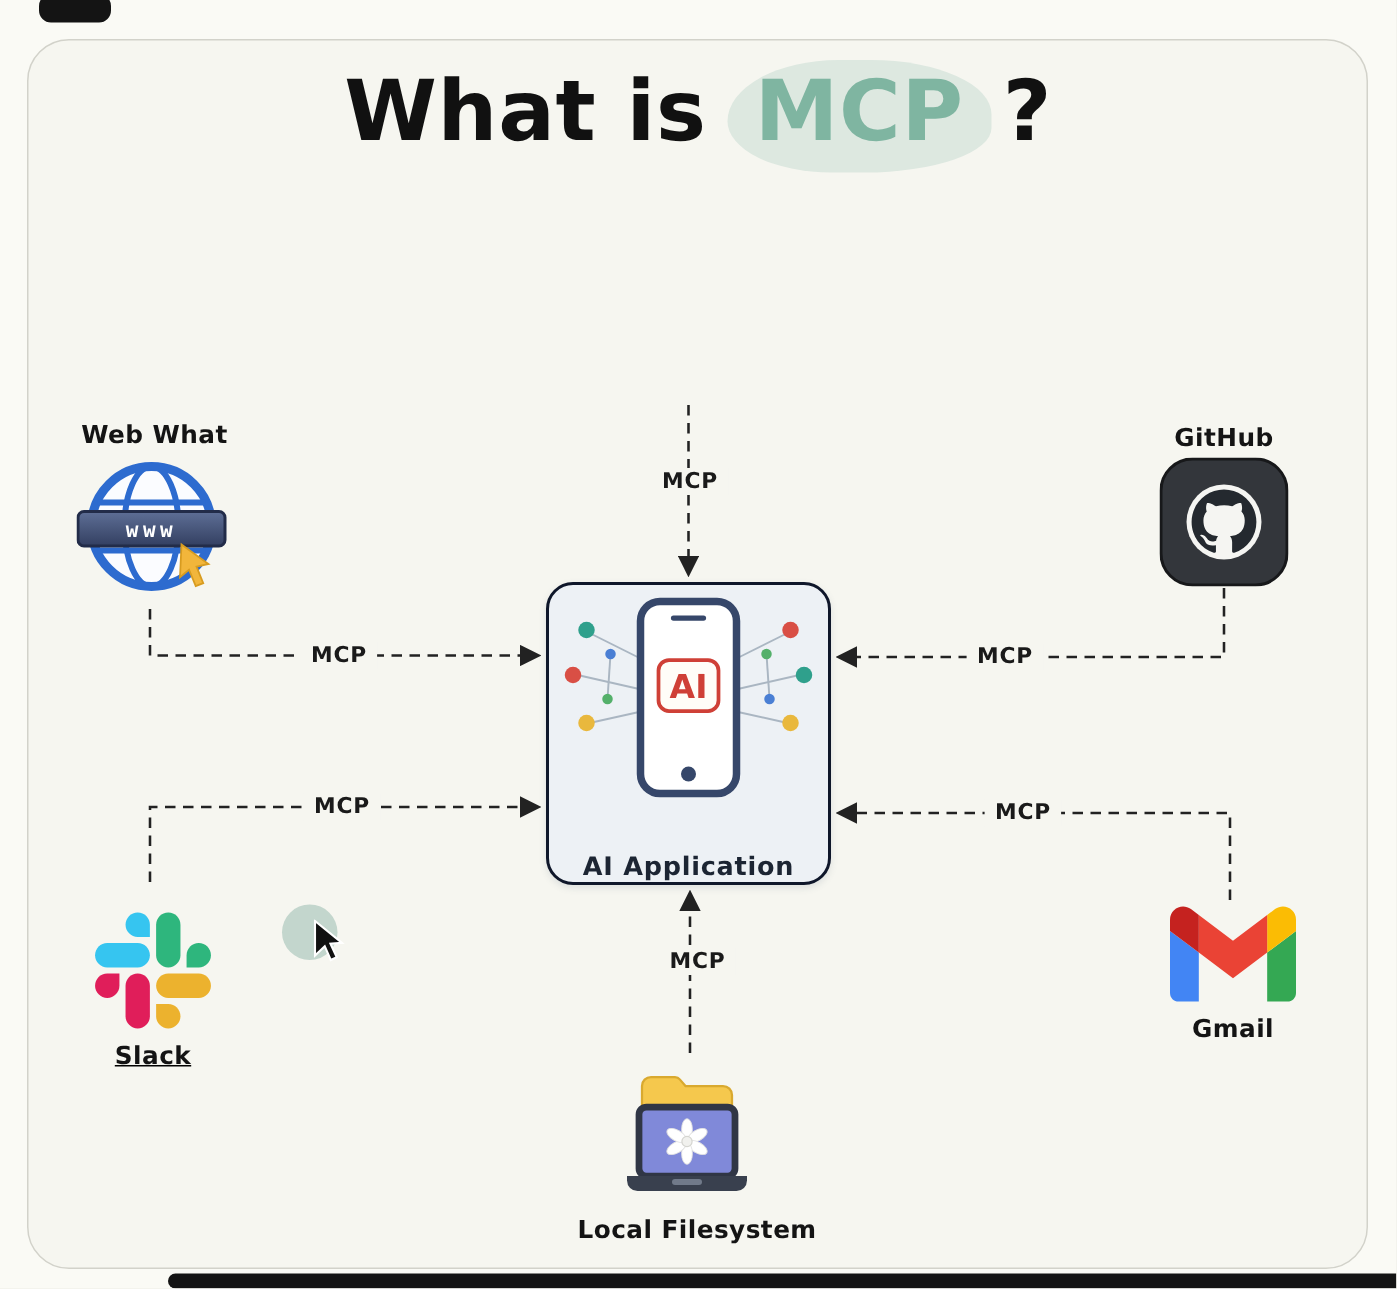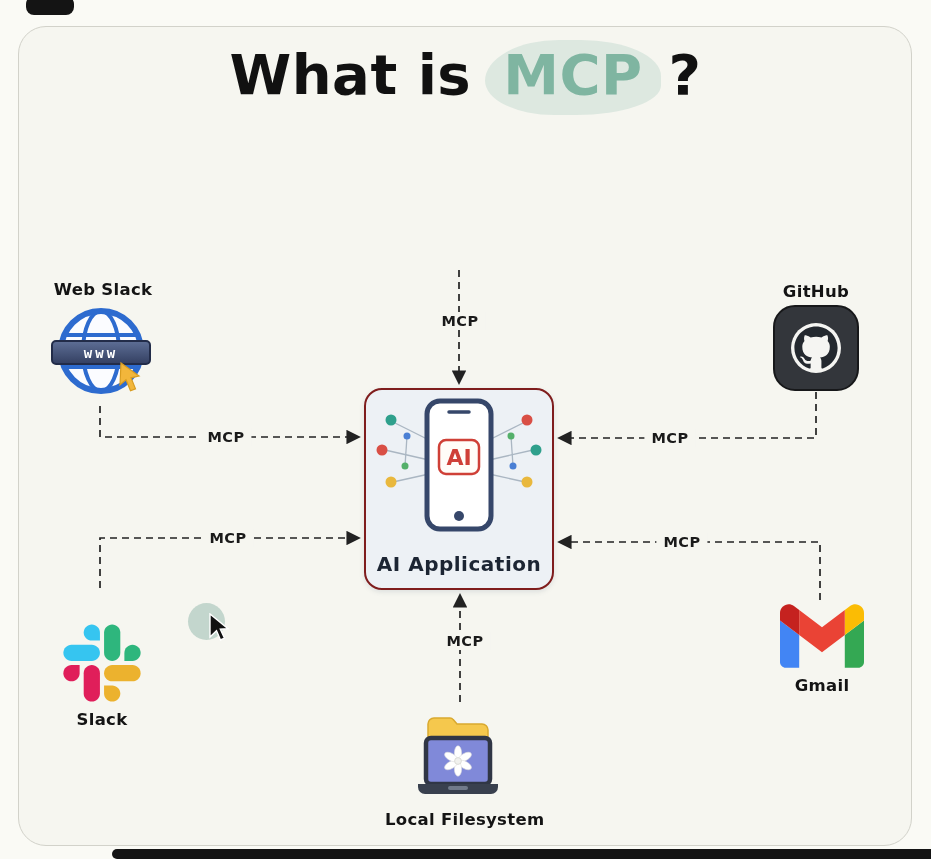--- a/index.html
+++ b/index.html
@@ -61,29 +61,29 @@
   .node-label {
     font-size:16.5px; font-weight:700; color:#141414;
     letter-spacing:0.3px; white-space:nowrap;
   }
   .node .node-label { margin:4px 0; }
   .center-box {
     position:absolute;
     left:364px; top:388px;
     width:190px; height:202px;
     background:#edf1f5;
-    border:2px solid #7f1d1d;
+    border:2px solid #0f172a;
     border-radius:18px;
     box-shadow:0 2px 5px rgba(80,100,120,0.15);
     display:flex; flex-direction:column; align-items:center;text-align:center;
   }
   .center-box svg { margin-top:8px; }
   .center-box .app-label {
-    margin-top:auto; margin-bottom:12px;
-    font-size:20px; font-weight:600; color:#1c2533;
+    margin-top:auto; 
+    font-size:17px; font-weight:600; color:#1c2533;
     letter-spacing:0.5px;
   }
   .cursor-blob {
     position:absolute; left:188px; top:603px;
     width:37px; height:37px; border-radius:50%;
     background:#c3d6cd;
   }
   .cursor-pointer { position:absolute; left:208px; top:613px; }
 </style>
 </head>
@@ -114,21 +114,21 @@
 
   <div class="mcp-label" style="left:460px; top:321px;">MCP</div>
   <div class="mcp-label" style="left:226px; top:437px;">MCP</div>
   <div class="mcp-label" style="left:670px; top:438px;">MCP</div>
   <div class="mcp-label" style="left:228px; top:538px;">MCP</div>
   <div class="mcp-label" style="left:682px; top:542px;">MCP</div>
   <div class="mcp-label" style="left:465px; top:641px;">MCP</div>
 
 
   <div class="node" style="left:36px; top:276px; width:134px;">
-    <div class="node-label">Web Slack</div>
+    <div class="node-label">Web What</div>
     <svg width="104" height="108" viewBox="0 0 104 108">
       <defs>
         <linearGradient id="wwwgrad" x1="0" y1="0" x2="0" y2="1">
           <stop offset="0" stop-color="#5e6f96"></stop>
           <stop offset="1" stop-color="#333f61"></stop>
         </linearGradient>
       </defs>
       <circle cx="50" cy="48" r="40" fill="#fbfcff" stroke="#2d6bcf" stroke-width="6"></circle>
       <ellipse cx="50" cy="48" rx="18" ry="40" fill="none" stroke="#2d6bcf" stroke-width="4"></ellipse>
       <line x1="14" y1="32" x2="86" y2="32" stroke="#2d6bcf" stroke-width="4"></line>
@@ -141,21 +141,21 @@
 
   <div class="node" style="left:758px; top:278px; width:116px;">
     <div class="node-label">GitHub</div>
     <svg width="86" height="86" viewBox="0 0 86 86">
       <rect x="1" y="1" width="84" height="84" rx="21" fill="#33363b" stroke="#17181a" stroke-width="2"></rect>
       <circle cx="43" cy="43" r="25" fill="#f5f5f2"></circle>
       <path transform="translate(21.4,21.4) scale(2.7)" fill="#24292f" d="M8 0C3.58 0 0 3.58 0 8c0 3.54 2.29 6.53 5.47 7.59.4.07.55-.17.55-.38 0-.19-.01-.82-.01-1.49-2.01.37-2.53-.49-2.69-.94-.09-.23-.48-.94-.82-1.13-.28-.15-.68-.52-.01-.53.63-.01 1.08.58 1.23.82.72 1.21 1.87.87 2.33.66.07-.52.28-.87.51-1.07-1.78-.2-3.64-.89-3.64-3.95 0-.87.31-1.59.82-2.15-.08-.2-.36-1.02.08-2.12 0 0 .67-.21 2.2.82.64-.18 1.32-.27 2-.27s1.36.09 2 .27c1.53-1.04 2.2-.82 2.2-.82.44 1.1.16 1.92.08 2.12.51.56.82 1.27.82 2.15 0 3.07-1.87 3.75-3.65 3.95.29.25.54.73.54 1.48 0 1.07-.01 1.93-.01 2.2 0 .21.15.46.55.38A8.01 8.01 0 0 0 16 8c0-4.42-3.58-8-8-8z"></path>
     </svg>
   </div>
 
-  <div class="node" style="left:40px; top:624px; width:124px;">
+  <div class="node" style="left:40px; top:608px; width:124px;text-decoration:underline;">
     <svg width="78" height="78" viewBox="0 0 124 124">
       <path d="M26.4,78.2c0,7.1-5.8,12.9-12.9,12.9S0.6,85.3,0.6,78.2s5.8-12.9,12.9-12.9h12.9V78.2z" fill="#E01E5A"></path>
       <path d="M32.9,78.2c0-7.1,5.8-12.9,12.9-12.9s12.9,5.8,12.9,12.9v32.3c0,7.1-5.8,12.9-12.9,12.9s-12.9-5.8-12.9-12.9V78.2z" fill="#E01E5A"></path>
       <path d="M45.8,26.4c-7.1,0-12.9-5.8-12.9-12.9S38.7,0.6,45.8,0.6s12.9,5.8,12.9,12.9v12.9H45.8z" fill="#36C5F0"></path>
       <path d="M45.8,32.9c7.1,0,12.9,5.8,12.9,12.9s-5.8,12.9-12.9,12.9H13.5c-7.1,0-12.9-5.8-12.9-12.9s5.8-12.9,12.9-12.9H45.8z" fill="#36C5F0"></path>
       <path d="M97.6,45.8c0-7.1,5.8-12.9,12.9-12.9s12.9,5.8,12.9,12.9s-5.8,12.9-12.9,12.9H97.6V45.8z" fill="#2EB67D"></path>
       <path d="M91.1,45.8c0,7.1-5.8,12.9-12.9,12.9s-12.9-5.8-12.9-12.9V13.5c0-7.1,5.8-12.9,12.9-12.9s12.9,5.8,12.9,12.9V45.8z" fill="#2EB67D"></path>
       <path d="M78.2,97.6c7.1,0,12.9,5.8,12.9,12.9s-5.8,12.9-12.9,12.9s-12.9-5.8-12.9-12.9V97.6H78.2z" fill="#ECB22E"></path>
       <path d="M78.2,91.1c-7.1,0-12.9-5.8-12.9-12.9s5.8-12.9,12.9-12.9h32.3c7.1,0,12.9,5.8,12.9,12.9s-5.8,12.9-12.9,12.9H78.2z" fill="#ECB22E"></path>
     </svg>

